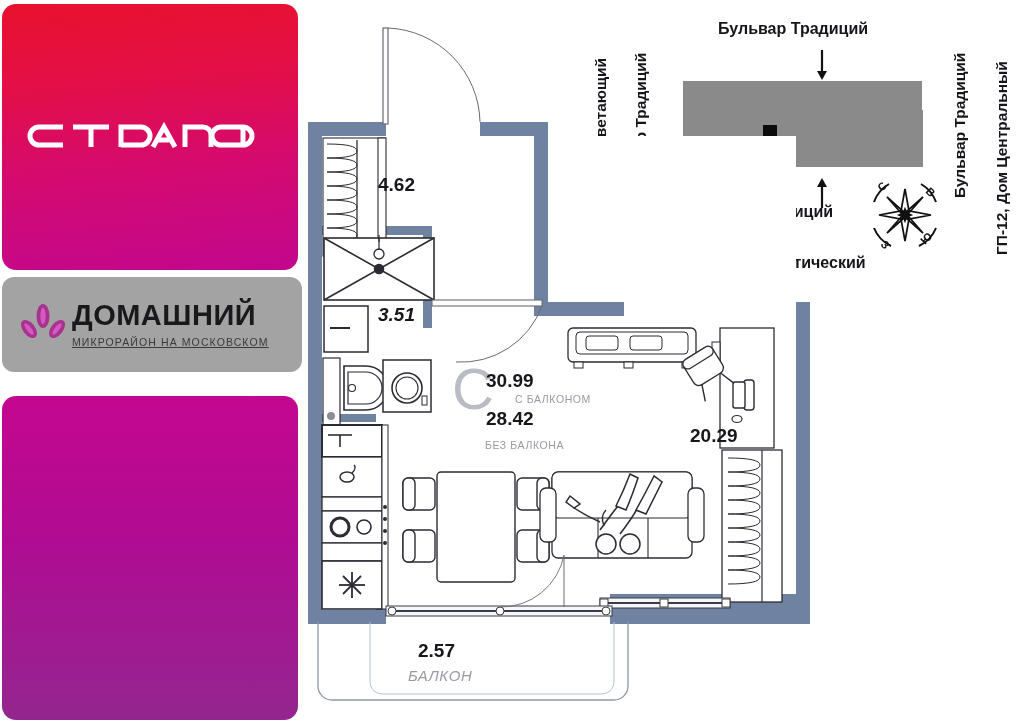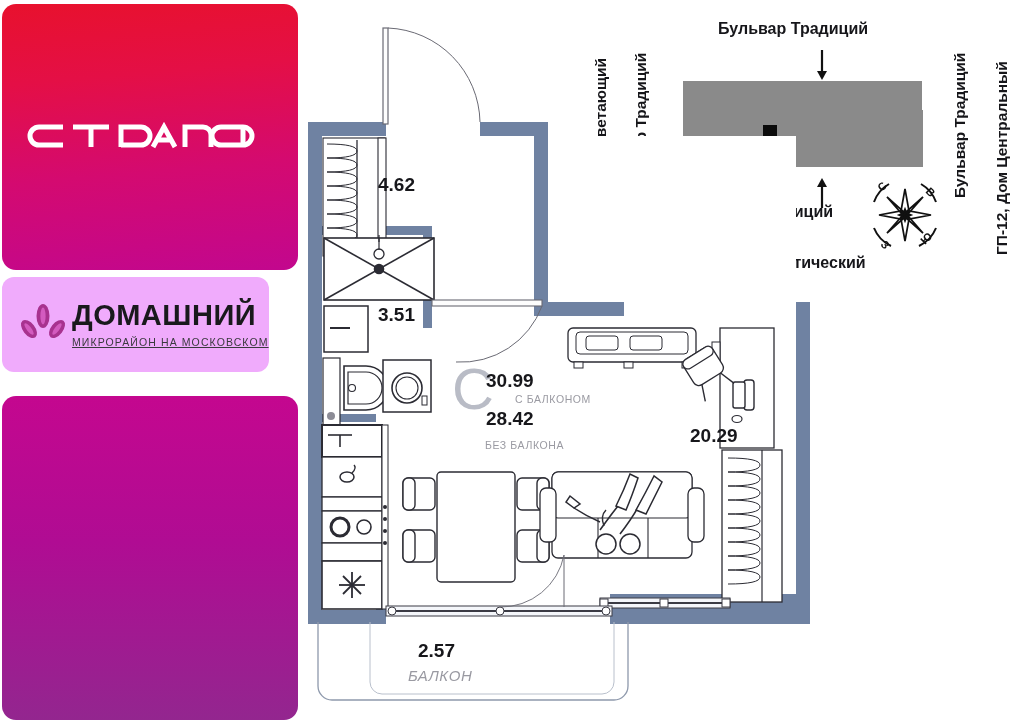--- a/index.html
+++ b/index.html
@@ -13,22 +13,22 @@
   .brand-card-top{
     position:absolute;left:2px;top:4px;width:296px;height:266px;
     border-radius:14px;
     background:linear-gradient(175deg,#e8112d 0%,#e40f46 28%,#d40a70 62%,#c2078e 100%);
     overflow:hidden;
   }
   .strana-logo{position:absolute;left:0;top:0;width:100%;height:100%;display:flex;align-items:center;justify-content:center;}
   .strana-logo svg{width:250px;height:60px;}
 
   .brand-card-mid{
-    position:absolute;left:2px;top:277px;width:267px;height:95px;
-    border-radius:12px;background:#f0abfc;
+    position:absolute;left:2px;top:277px;width:300px;height:95px;
+    border-radius:12px;background:#a3a3a3;
     display:flex;align-items:center;
   }
   .dom-leaf{width:54px;height:54px;margin-left:14px;flex:none;}
   .dom-texts{margin-left:2px;}
   .dom-title{font-weight:bold;font-size:29px;letter-spacing:.5px;color:#19191c;line-height:1;}
   .dom-sub{font-size:10.5px;letter-spacing:1.1px;color:#3a3a3e;margin-top:6px;text-decoration:underline;}
 
   .brand-card-bot{
     position:absolute;left:2px;top:396px;width:296px;height:324px;
     border-radius:14px;
@@ -390,21 +390,21 @@
 
       <g stroke="#9aa3b4" fill="none" stroke-width="1.3">
         <path d="M18 612 v64 a14 14 0 0 0 14 14 h282 a14 14 0 0 0 14 -14 v-64" stroke="#8e99ac"></path>
         <path d="M70 612 v60 a12 12 0 0 0 12 12 h220 a12 12 0 0 0 12 -12 v-60" stroke="#b9c0cc" stroke-width="1"></path>
       </g>
 
     </svg>
 
     <div class="area" style="left:78px;top:164px;font-size:19px;">4.62</div>
 
-    <div class="area" style="left:78px;top:294px;font-size:19px;">3.51</div>
+    <div class="area" style="left:78px;top:294px;font-size:19px;font-style:italic;">3.51</div>
 
     <div class="area" style="left:354px;top:415px;font-size:19px;margin-left:36px;">20.29</div>
 
     <div class="area" style="left:118px;top:630px;font-size:19px;">2.57</div>
     <div class="area-sm" style="left:108px;top:657px;font-size:15px;font-style:italic;">БАЛКОН</div>
 
     <div class="cbadge" style="left:152px;top:350px;font-size:58px;line-height:1;">C</div>
     <div class="area" style="left:186px;top:360px;font-size:19px;">30.99</div>
     <div class="area-sm" style="left:186px;top:383px;font-size:10.5px;margin-left:29px;">С БАЛКОНОМ</div>
     <div class="area" style="left:186px;top:398px;font-size:19px;">28.42</div>

